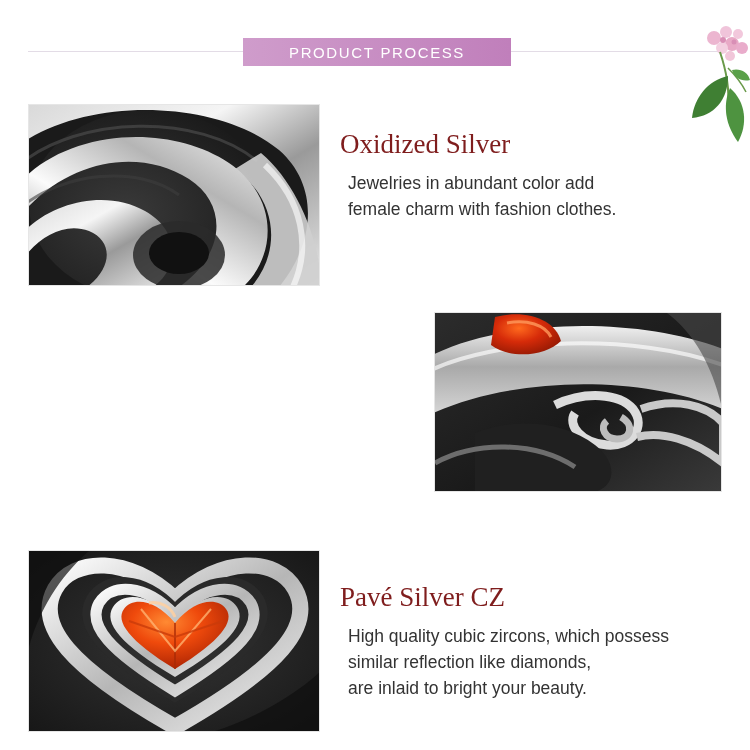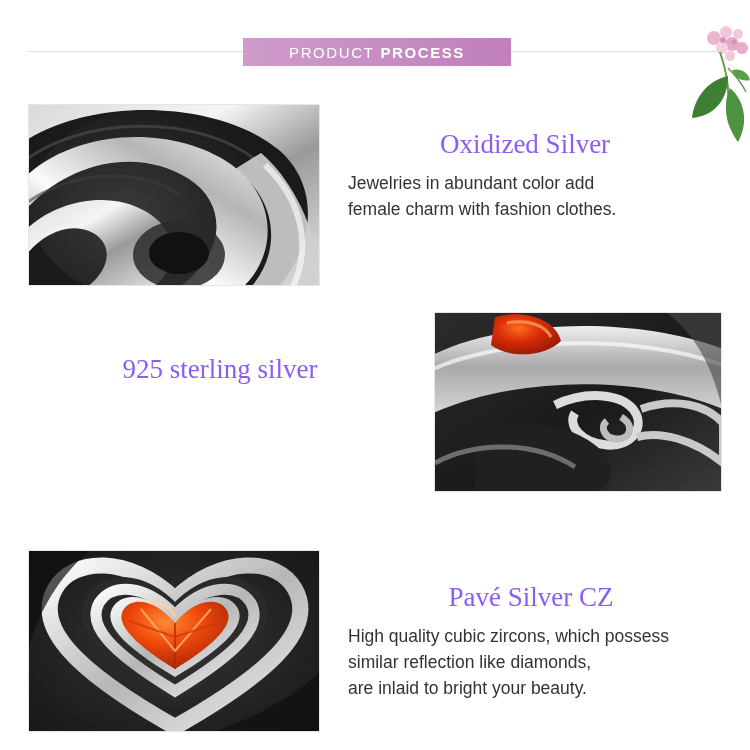--- a/index.html
+++ b/index.html
@@ -42,21 +42,21 @@
     background: linear-gradient(90deg, #cf9ccb 0%, #c07fbb 100%);
     color: #ffffff;
     display: flex;
     align-items: center;
     justify-content: center;
     letter-spacing: 1.6px;
     font-family: "Liberation Sans", sans-serif;
     font-size: 15px;
   }
   .header-pill .light { font-weight: 400; }
-  .header-pill .bold { font-weight: 700; margin-left: 6px; }
+  .header-pill .bold { font-weight: 400; margin-left: 6px; }
 
   
   .decor {
     position: absolute;
     top: 18px;
     right: 0px;
     width: 80px;
     height: 140px;
     pointer-events: none;
   }
@@ -65,25 +65,24 @@
   .photo {
     position: absolute;
     border: 1px solid #e6e6e6;
     overflow: hidden;
     background: #cfcfcf;
   }
   .textblock { position: absolute; }
   .title {
     font-family: "Liberation Serif", serif;
     font-size: 27px;
-    color: #8b5cf6;
+    color: #7f1d1d;
     margin: 0 0 10px 0;
     font-weight: 400;
     line-height: 1.1;
-    text-align: center;
   }
   .desc {
     font-family: Liberation Sans, sans-serif;
     font-size: 17.5px;
     color: #333333;
     line-height: 1.5;
     margin: 8px;
     white-space: pre-line;
   }
 
@@ -204,21 +203,20 @@
 
     <path d="M120 92 C 150 78, 184 80, 198 96 C 212 114, 196 134, 172 132 C 146 130, 132 112, 140 100" fill="none" stroke="#dcdcdc" stroke-width="9"></path>
     <path d="M186 104 C 200 112, 196 126, 182 126 C 170 126, 164 114, 172 108" fill="none" stroke="#bdbdbd" stroke-width="7"></path>
     <path d="M206 96 C 240 84, 272 92, 288 110 L 288 150 C 258 126, 226 118, 202 124" fill="none" stroke="#c9c9c9" stroke-width="8"></path>
     <path d="M40 120 C 80 104, 130 108, 160 132 C 186 152, 180 180, 150 180 L 40 180 Z" fill="#202020"></path>
     <path d="M0 150 C 40 128, 100 128, 140 154" stroke="#8f8f8f" stroke-width="5" fill="none" opacity="0.7"></path>
     <path d="M232 0 C 262 22, 280 60, 288 100 L 288 0 Z" fill="#4a4a4a" opacity="0.6"></path>
   </svg>
 </div>
 <div class="textblock" id="text-2">
-  <h2 class="title">925 sterling silver</h2>
 </div>
 
 <div class="photo" id="photo-3">
   <svg width="292" height="182" viewBox="0 0 292 182" preserveAspectRatio="none" xmlns="http://www.w3.org/2000/svg">
     <defs>
       <radialGradient id="g3red" cx="0.42" cy="0.3" r="0.8">
         <stop offset="0%" stop-color="#ff8a33"></stop>
         <stop offset="40%" stop-color="#ef4a0c"></stop>
         <stop offset="100%" stop-color="#9d1c02"></stop>
       </radialGradient>

